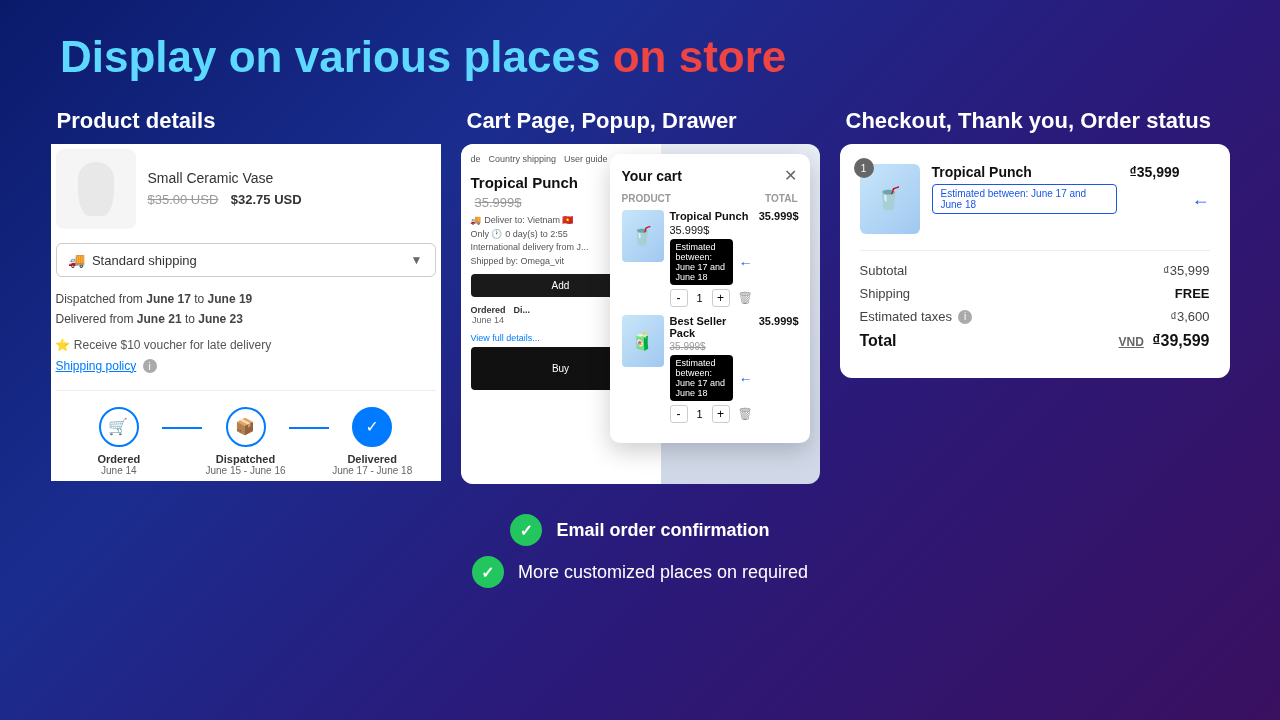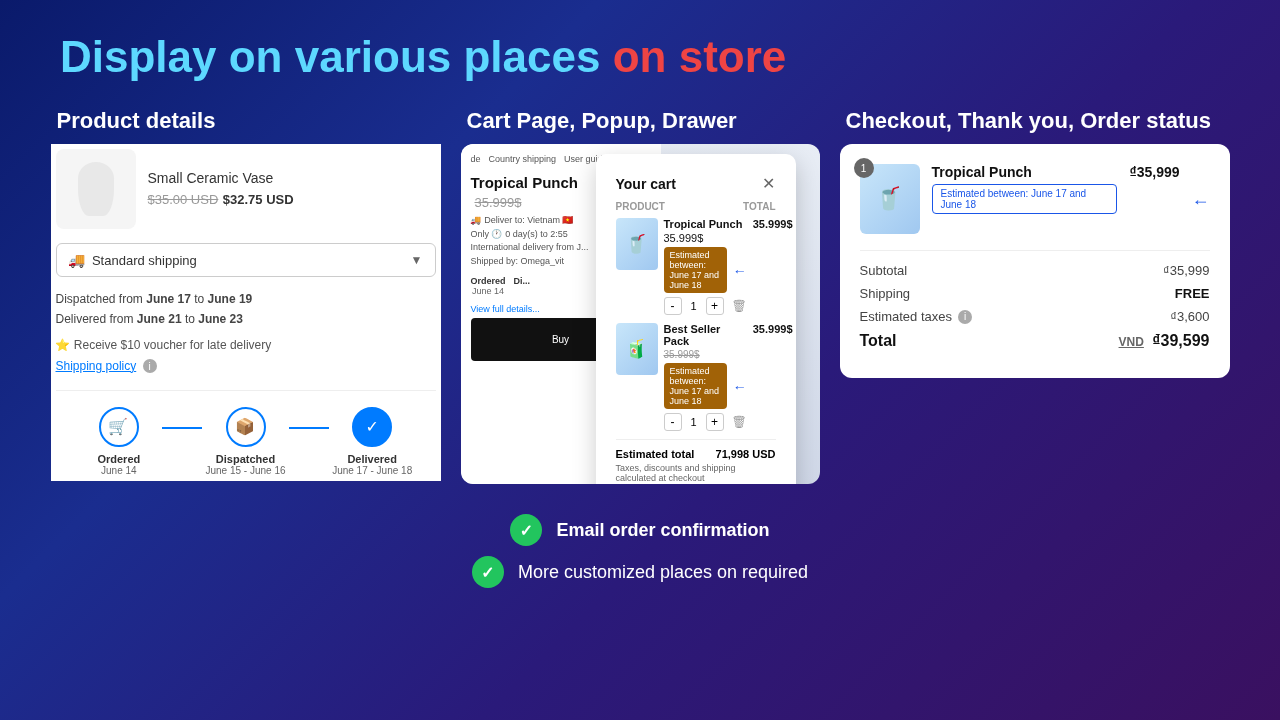--- a/index.html
+++ b/index.html
@@ -59,20 +59,21 @@
     }
     .product-info .name {
       font-size: 14px;
       color: #333;
       margin-bottom: 4px;
     }
     .product-info .price-old {
       text-decoration: line-through;
       color: #999;
       font-size: 13px;
+      margin-right: 8px;
     }
     .product-info .price-new {
       color: #333;
       font-size: 13px;
       font-weight: 600;
     }
 
     .shipping-select {
       width: 100%;
       padding: 8px 12px;
@@ -186,26 +187,26 @@
       width: 359px;
       height: 340px;
       background: linear-gradient(180deg, #e8edf5 0%, #d0d8e8 100%);
       border-radius: 12px;
       position: relative;
       overflow: hidden;
     }
     .cart-popup {
       position: absolute;
       top: 10px;
-      right: 24px;
+      right: 10px;
       width: 200px;
       background: white;
       border-radius: 10px;
       box-shadow: 0 8px 24px rgba(0,0,0,0.2);
-      padding: 20px;
+      padding: 12px;
       font-size: 11px;
     }
     .cart-popup-header {
       display: flex;
       justify-content: space-between;
       align-items: center;
       margin-bottom: 8px;
     }
     .cart-popup-title {
       font-size: 14px;
@@ -250,21 +251,21 @@
       font-size: 11px;
       font-weight: 600;
       color: #111;
       margin-bottom: 2px;
     }
     .cart-item-price {
       font-size: 11px;
       color: #111;
     }
     .estimated-badge {
-      background: #a16207;
+      background: #000000;
       color: white;
       font-size: 9px;
       padding: 3px 6px;
       border-radius: 4px;
       margin-top: 3px;
       display: inline-block;
     }
     .cart-item-controls {
       display: flex;
       align-items: center;
@@ -628,20 +629,21 @@
         <div class="store-product-price">
           <span></span>
           <span>35.999$</span>
         </div>
         <div class="store-small-text">
           🚚 Deliver to: Vietnam 🇻🇳<br>
           Only 🕐 0 day(s) to 2:55<br>
           International delivery from J...<br>
           Shipped by: Omega_vit
         </div>
+        <button class="store-add-btn">Add</button>
         <div class="store-ordered-row">
           <div class="store-ordered-col">
             <div class="store-ordered-label">Ordered</div>
             <div class="store-ordered-date">June 14</div>
           </div>
           <div class="store-ordered-col">
             <div class="store-ordered-label">Di...</div>
           </div>
         </div>
         <div style="font-size: 9px; color: #007bff; margin-top: 8px; cursor: pointer;">View full details...</div>
@@ -691,28 +693,20 @@
             <div class="cart-item-controls">
               <div class="qty-btn">-</div>
               <span class="qty-val">1</span>
               <div class="qty-btn">+</div>
               <span class="delete-btn">🗑</span>
             </div>
           </div>
           <div class="cart-item-total">35.999$</div>
         </div>
 
-        <div class="cart-estimated-total">
-          <div class="est-total-row">
-            <span>Estimated total</span>
-            <span>71,998 USD</span>
-          </div>
-          <div class="est-total-note">Taxes, discounts and shipping calculated at checkout</div>
-          <button class="checkout-btn">Check out</button>
-        </div>
       </div>
     </div>
   </div>
 
   <div class="section-wrapper">
     <div class="section-label">Checkout, Thank you, Order status</div>
     <div class="checkout-card">
       <div class="checkout-item-row">
         <div class="checkout-item-img">
           <div class="item-badge">1</div>

